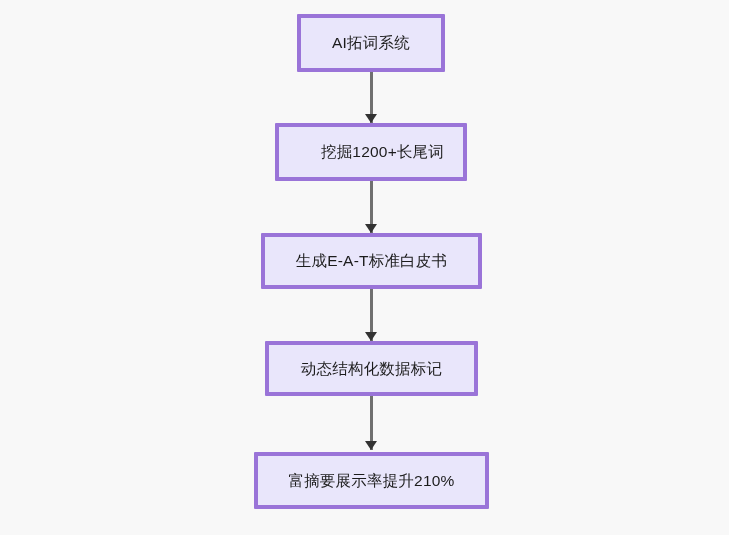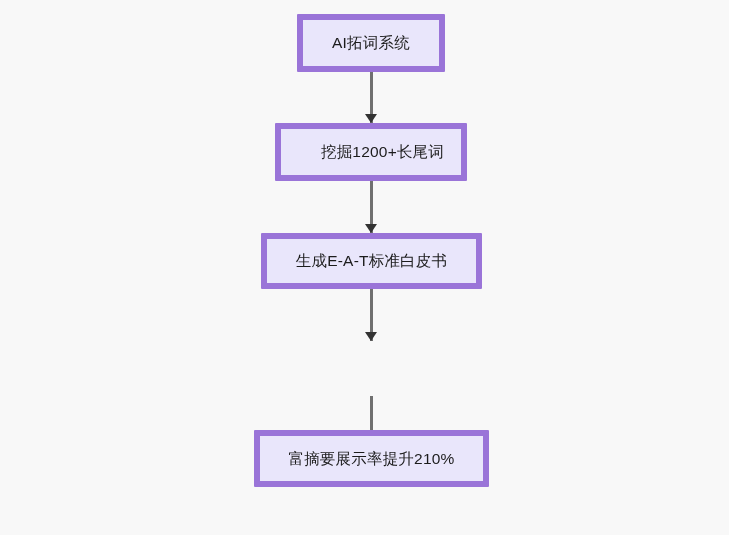--- a/index.html
+++ b/index.html
@@ -18,21 +18,21 @@
   #flow-canvas {
     position: relative;
     width: 729px;
     height: 535px;
   }
 
   .node {
     position: absolute;
     box-sizing: border-box;
     background: #e9e6fb;
-    border: 6px solid #8b5cf6;
+    border: 4px solid #8b5cf6;
     border-radius: 1px;
     display: flex;
     align-items: center;
     justify-content: center;
     color: #1c1c1c;
     font-size: 15.5px;
     line-height: 1;
     letter-spacing: 0.2px;
     white-space: nowrap;
     font-family: "Liberation Sans", "DejaVu Sans", sans-serif;
@@ -91,17 +91,20 @@
 
   <div class="node" style="left: 297px; top: 14px; width: 148px; height: 58px; background: rgb(233, 230, 251); border-color: rgb(154, 116, 216); color: rgb(28, 28, 28);">
     <span class="node-label">AI拓词系统</span>
   </div>
   <div class="node" style="left: 275px; top: 123px; width: 192px; height: 58px; background: rgb(233, 230, 251); border-color: rgb(154, 116, 216); color: rgb(28, 28, 28); padding-left: 23px;">
     <span class="node-label">挖掘1200+长尾词</span>
   </div>
   <div class="node" style="left: 261px; top: 233px; width: 221px; height: 56px; background: rgb(233, 230, 251); border-color: rgb(154, 116, 216); color: rgb(28, 28, 28);">
     <span class="node-label">生成E-A-T标准白皮书</span>
   </div>
-  <div class="node" style="left: 254px; top: 430px; width: 235px; height: 57px; background: rgb(233, 230, 251); border-color: rgb(154, 116, 216); color: rgb(28, 28, 28);">
+  <div class="node" style="left: 265px; top: 341px; width: 213px; height: 55px; background: rgb(233, 230, 251); border-color: rgb(154, 116, 216); color: rgb(28, 28, 28);">
+    <span class="node-label">动态结构化数据标记</span>
+  </div>
+  <div class="node" style="left: 254px; top: 452px; width: 235px; height: 57px; background: rgb(233, 230, 251); border-color: rgb(154, 116, 216); color: rgb(28, 28, 28);">
     <span class="node-label">富摘要展示率提升210%</span>
   </div>
 
 </div>
 
 </body></html>

